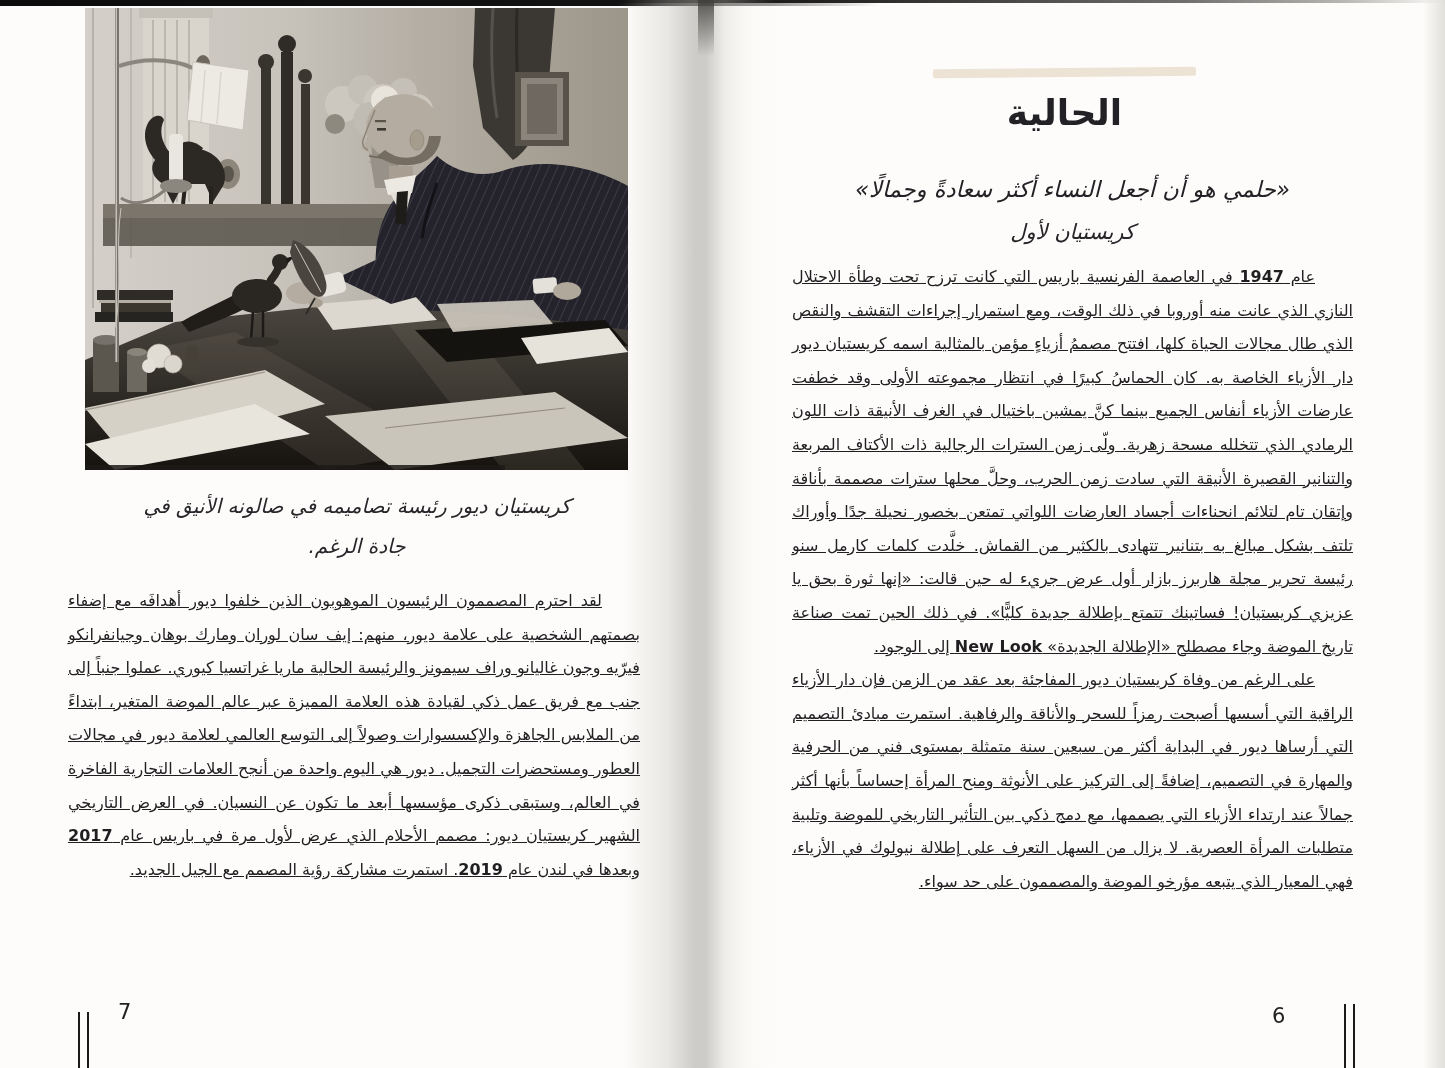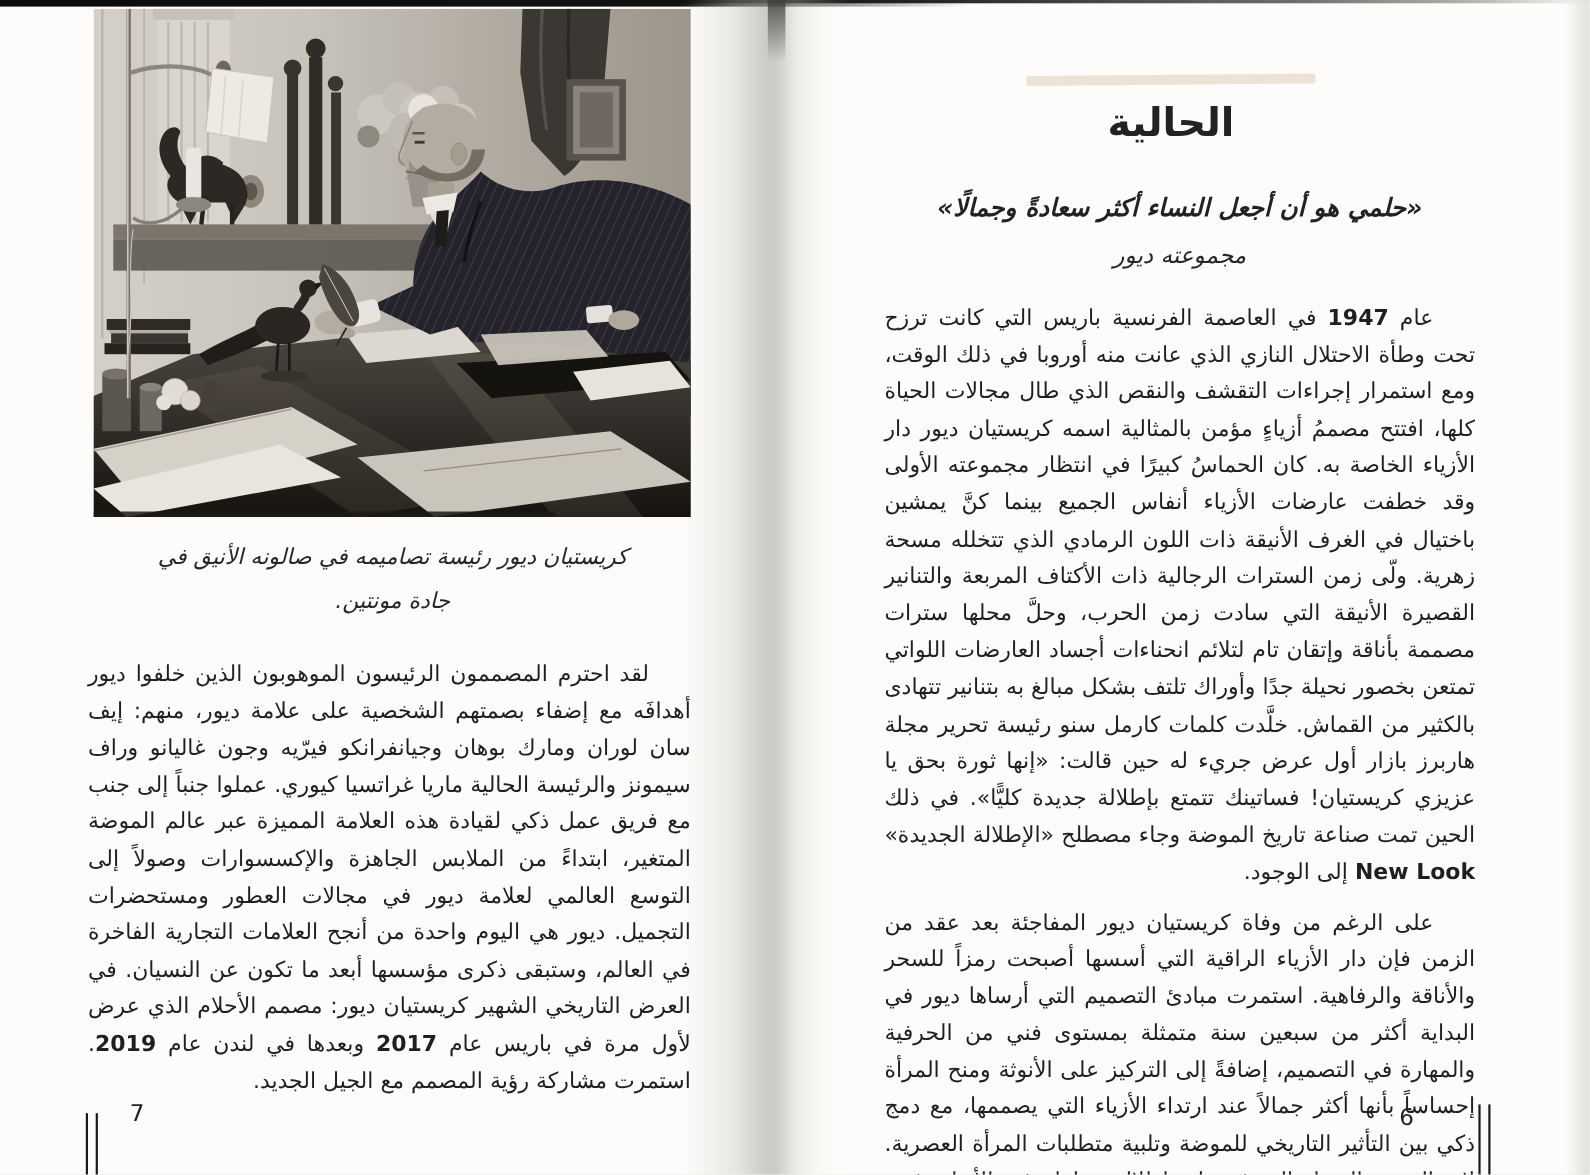--- a/index.html
+++ b/index.html
@@ -21,26 +21,26 @@
   .photo-wrap svg{display:block;width:543px;height:462px;}
   .caption{position:absolute;left:72px;top:486px;width:570px;text-align:center;direction:rtl;
     font-style:italic;font-size:20px;line-height:40px;color:#26262a;}
   .left-par{position:absolute;left:68px;top:584px;width:572px;}
   
   .orn-rule{position:absolute;left:933px;top:68px;width:263px;height:9px;background:#ece3d4;
     transform:rotate(-.5deg);border-radius:2px;}
   .chapter-title{position:absolute;left:933px;top:92px;width:263px;text-align:center;direction:rtl;
     font-size:36px;font-weight:bold;color:#222226;margin:0;}
   .quote{position:absolute;left:788px;top:176px;width:569px;text-align:center;direction:rtl;
-    font-size:22.5px;font-weight:bold;font-style:italic;color:#222226;}
+    font-size:22.5px;font-weight:normal;font-style:italic;color:#222226;}
   .attribution{position:absolute;left:788px;top:220px;width:569px;text-align:center;direction:rtl;
     font-size:21px;font-style:italic;color:#26262a;}
   .right-col{position:absolute;left:792px;top:260px;width:561px;}
-  .body-par{direction:rtl;text-align:justify;font-size:20px;line-height:33.6px;margin:12px;
-    color:#1f1f22;text-indent:38px;}
+  .body-par{direction:rtl;text-align:justify;font-size:16px;line-height:33.6px;margin:0;
+    color:#1f1f22;text-indent:38px;text-decoration:underline;}
   .body-par b{font-weight:bold;}
   
   .pageno{position:absolute;font-size:21px;color:#222;direction:ltr;}
   .pageno-left{left:118px;top:1000px;}
   .pageno-right{left:1272px;top:1004px;}
   .bind-mark{position:absolute;width:7px;border-left:2px solid #1a1a1a;border-right:2px solid #1a1a1a;}
   .mark-left{left:78px;top:1012px;height:56px;}
   .mark-right{left:1344px;top:1004px;height:64px;}
 </style>
 </head>
@@ -238,34 +238,34 @@
         <path d="M80,182 C64,196 48,198 36,190" stroke="#847f77" stroke-width="3" fill="none"></path>
         <path d="M36,200 C30,240 38,280 30,320" stroke="#c9c5bc" stroke-width="1" fill="none"></path>
       </g>
 
       <rect x="0" y="457" width="420" height="5" fill="#1c1a17" opacity="0.85"></rect>
     </svg>
   </figure>
 
   <div class="caption">
     <div>كريستيان ديور رئيسة تصاميمه في صالونه الأنيق في</div>
-    <div>جادة مونتين.</div>
+    <div>جادة الرغم.</div>
   </div>
 
   <div class="left-par">
     <p class="body-par" lang="ar"><span>لقد احترم المصممون الرئيسون الموهوبون الذين خلفوا ديور أهدافَه مع إضفاء بصمتهم الشخصية على علامة ديور، منهم: إيف سان لوران ومارك بوهان وجيانفرانكو فيرّيه وجون غاليانو وراف سيمونز والرئيسة الحالية ماريا غراتسيا كيوري. عملوا جنباً إلى جنب مع فريق عمل ذكي لقيادة هذه العلامة المميزة عبر عالم الموضة المتغير، ابتداءً من الملابس الجاهزة والإكسسوارات وصولاً إلى التوسع العالمي لعلامة ديور في مجالات العطور ومستحضرات التجميل. ديور هي اليوم واحدة من أنجح العلامات التجارية الفاخرة في العالم، وستبقى ذكرى مؤسسها أبعد ما تكون عن النسيان. في العرض التاريخي الشهير كريستيان ديور: مصمم الأحلام الذي عرض لأول مرة في باريس عام </span><b>2017</b><span> وبعدها في لندن عام </span><b>2019</b><span>. استمرت مشاركة رؤية المصمم مع الجيل الجديد.</span></p>
   </div>
 
   <div class="pageno pageno-left">7</div>
   <div class="bind-mark mark-left"></div>
 
   <div class="orn-rule"></div>
   <h1 class="chapter-title">الحالية</h1>
   <div class="quote">«حلمي هو أن أجعل النساء أكثر سعادةً وجمالًا»</div>
-  <div class="attribution">مجموعته ديور</div>
+  <div class="attribution">كريستيان لأول</div>
 
   <div class="right-col">
     <p class="body-par" lang="ar"><span>عام </span><b>1947</b><span> في العاصمة الفرنسية باريس التي كانت ترزح تحت وطأة الاحتلال النازي الذي عانت منه أوروبا في ذلك الوقت، ومع استمرار إجراءات التقشف والنقص الذي طال مجالات الحياة كلها، افتتح مصممُ أزياءٍ مؤمن بالمثالية اسمه كريستيان ديور دار الأزياء الخاصة به. كان الحماسُ كبيرًا في انتظار مجموعته الأولى وقد خطفت عارضات الأزياء أنفاس الجميع بينما كنَّ يمشين باختيال في الغرف الأنيقة ذات اللون الرمادي الذي تتخلله مسحة زهرية. ولّى زمن السترات الرجالية ذات الأكتاف المربعة والتنانير القصيرة الأنيقة التي سادت زمن الحرب، وحلَّ محلها سترات مصممة بأناقة وإتقان تام لتلائم انحناءات أجساد العارضات اللواتي تمتعن بخصور نحيلة جدًا وأوراك تلتف بشكل مبالغ به بتنانير تتهادى بالكثير من القماش. خلَّدت كلمات كارمل سنو رئيسة تحرير مجلة هاربرز بازار أول عرض جريء له حين قالت: «إنها ثورة بحق يا عزيزي كريستيان! فساتينك تتمتع بإطلالة جديدة كليًّا». في ذلك الحين تمت صناعة تاريخ الموضة وجاء مصطلح «الإطلالة الجديدة» </span><b dir="ltr">New Look</b><span> إلى الوجود.</span></p>
     <p class="body-par" lang="ar">على الرغم من وفاة كريستيان ديور المفاجئة بعد عقد من الزمن فإن دار الأزياء الراقية التي أسسها أصبحت رمزاً للسحر والأناقة والرفاهية. استمرت مبادئ التصميم التي أرساها ديور في البداية أكثر من سبعين سنة متمثلة بمستوى فني من الحرفية والمهارة في التصميم، إضافةً إلى التركيز على الأنوثة ومنح المرأة إحساساً بأنها أكثر جمالاً عند ارتداء الأزياء التي يصممها، مع دمج ذكي بين التأثير التاريخي للموضة وتلبية متطلبات المرأة العصرية. لا يزال من السهل التعرف على إطلالة نيولوك في الأزياء، فهي المعيار الذي يتبعه مؤرخو الموضة والمصممون على حد سواء.</p>
   </div>
 
   <div class="pageno pageno-right">6</div>
   <div class="bind-mark mark-right"></div>
 
 </div>

